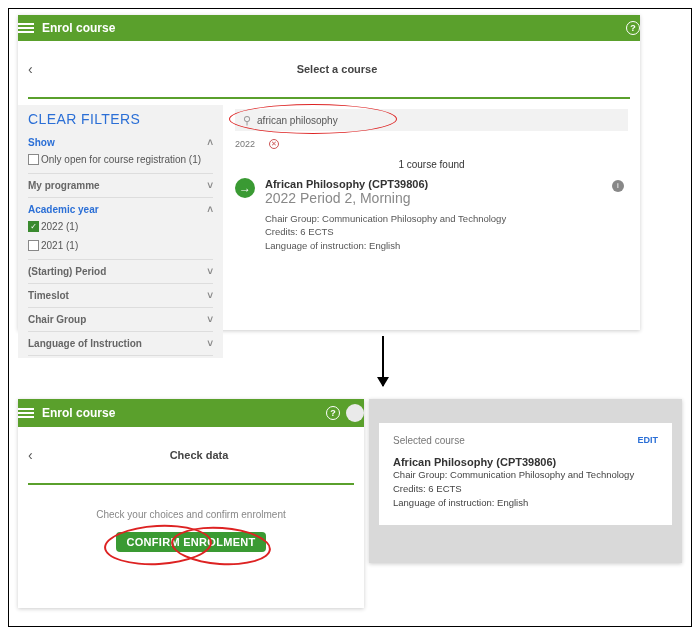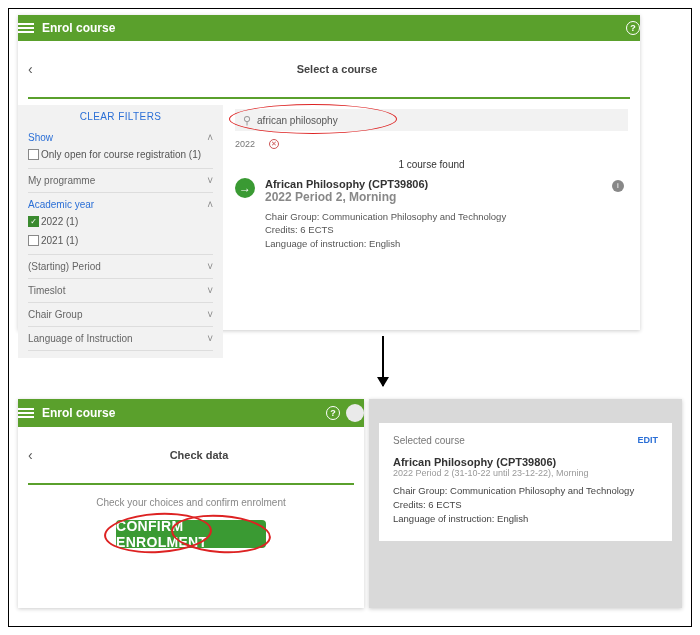--- a/index.html
+++ b/index.html
@@ -12,22 +12,22 @@
   .ham { width: 16px; display: flex; flex-direction: column; gap: 2px; margin-right: 8px; cursor: pointer; }
   .ham span { height: 2px; background: #fff; }
   .help-icon { margin-left: auto; width: 14px; height: 14px; border: 1.5px solid #fff; border-radius: 50%; font-size: 9px; line-height: 12px; text-align: center; }
   .sub-head { display: flex; align-items: center; padding: 6px 10px; font-size: 11px; color: #444; }
   .back-arrow { width: 16px; font-size: 14px; color: #555; cursor: pointer; }
   .sub-head .title { margin: 16px auto; font-weight: bold; }
   .greenline { height: 2px; background: #5aa02c; margin: 0 10px 6px 10px; }
 
   .body1 { display: flex; height: calc(100% - 62px); }
   .filters { width: 205px; background: #f2f2f2; padding: 6px 10px 0 10px; font-size: 10px; color: #555; overflow: hidden; }
-  .filters .clear { text-align: center; color: #2b6fd6; font-size: 10px; letter-spacing: .4px; margin-bottom: 6px; cursor: pointer; }
-  .fgroup-h { display: flex; align-items: center; justify-content: space-between; color: #2b6fd6; font-size: 10px; padding: 4px 0; cursor: pointer; }
+  .filters .clear { text-align: left; color: #2b6fd6; font-size: 14px; letter-spacing: .4px; margin-bottom: 6px; cursor: pointer; }
+  .fgroup-h { display: flex; align-items: center; justify-content: space-between; color: #2b6fd6; font-size: 10px; padding: 4px 0; cursor: pointer; font-weight: bold; }
   .fgroup-h.grey { color: #666; }
   .caret { font-size: 10px; color: #888; }
   .chkrow { display: flex; align-items: center; gap: 2px; padding: 2px 0 6px 0; color: #555; }
   .chkbox { width: 11px; height: 11px; border: 1px solid #888; background: #fff; display: inline-flex; align-items: center; justify-content: center; font-size: 8px; color: #fff; }
   .chkbox.checked { background: #3a8a2f; border-color: #3a8a2f; }
   .sep { border-top: 1px solid #ddd; margin: 2px 0; }
 
   .main1 { flex: 1; padding: 4px 12px 0 12px; position: relative; }
   .searchwrap { position: relative; margin-bottom: 8px; }
   .searchbox { display: flex; align-items: center; background: #f2f2f2; height: 22px; padding: 0 8px; font-size: 10px; color: #555; }
@@ -35,39 +35,39 @@
   .ell { position: absolute; border: 1.5px solid #d22; border-radius: 50%; pointer-events: none; }
   .ell1 { left: -6px; top: -5px; width: 168px; height: 30px; }
   .yearchip { font-size: 9px; color: #777; display: flex; align-items: center; gap: 14px; margin-bottom: 10px; }
   .yearchip .x { width: 10px; height: 10px; border: 1px solid #c55; border-radius: 50%; color: #c55; font-size: 7px; line-height: 8px; text-align: center; }
   .foundtxt { font-size: 10px; color: #333; margin-bottom: 8px; text-align: center; }
 
   .course-row { display: flex; gap: 10px; position: relative; }
   .go-circle { width: 20px; height: 20px; background: #3a9a33; border-radius: 50%; color: #fff; font-size: 12px; line-height: 20px; text-align: center; flex-shrink: 0; cursor: pointer; }
   .course-info { font-size: 10px; color: #333; }
   .course-info .ctitle { font-weight: bold; font-size: 11px; }
-  .course-info .cperiod { color: #888; font-size: 12px; margin-bottom: 6px; font-weight: bold; }
+  .course-info .cperiod { color: #888; font-size: 14px; margin-bottom: 6px; }
   .course-info .meta { color: #555; font-size: 9.5px; line-height: 1.4; }
   .info-icon { position: absolute; right: 4px; top: 2px; width: 12px; height: 12px; background: #888; border-radius: 50%; color: #fff; font-size: 8px; line-height: 12px; text-align: center; cursor: pointer; }
 
   
   .arrow { position: absolute; left: 373px; top: 327px; width: 2px; height: 50px; background: #000; }
   .arrow:after { content: ""; position: absolute; left: -5px; bottom: -1px; border-left: 6px solid transparent; border-right: 6px solid transparent; border-top: 10px solid #000; }
 
   
   .panel2 { position: absolute; left: 9px; top: 390px; width: 346px; height: 209px; box-shadow: 0 1px 4px rgba(0,0,0,.2); background: #fff; }
   .panel2 .topbar { height: 28px; }
   .avatar { width: 18px; height: 18px; background: #eaeaea; border-radius: 50%; margin-left: 6px; }
-  .hint { font-size: 10px; color: #888; text-align: center; margin: 12px 0 12px; }
+  .hint { font-size: 10px; color: #888; text-align: center; margin: 24px 0 12px; }
   .confirm-wrap { position: relative; width: 150px; margin: 0 auto; }
-  .confirm-btn { background: #3a9a33; color: #fff; font-size: 14px; font-weight: bold; letter-spacing: .3px; height: 28px; border-radius: 4px; display: flex; align-items: center; justify-content: center; cursor: pointer; }
+  .confirm-btn { background: #3a9a33; color: #fff; font-size: 11px; font-weight: bold; letter-spacing: .3px; height: 20px; border-radius: 4px; display: flex; align-items: center; justify-content: center; cursor: pointer; }
   .ell2 { left: -12px; top: -7px; width: 108px; height: 40px; transform: rotate(-3deg); border-width: 2px; }
   .ell2b { left: 55px; top: -5px; width: 100px; height: 38px; transform: rotate(4deg); border-width: 2px; }
 
-  .panel3 { position: absolute; left: 360px; top: 390px; width: 313px; height: 209px; background: #d9d9d9; box-shadow: 0 1px 4px rgba(0,0,0,.2); }
+  .panel3 { position: absolute; left: 360px; top: 390px; width: 313px; height: 164px; background: #d9d9d9; box-shadow: 0 1px 4px rgba(0,0,0,.2); }
   .selcard { background: #fff; margin: 24px 10px 0 10px; padding: 12px 14px 16px 14px; }
   .selhead { display: flex; justify-content: space-between; font-size: 10px; color: #777; padding-bottom: 10px; }
   .selhead .edit { color: #2b6fd6; font-weight: bold; font-size: 9px; cursor: pointer; }
   .sel-title { font-weight: bold; font-size: 11px; color: #333; }
   .sel-period { color: #999; font-size: 9px; margin-bottom: 6px; }
   .sel-meta { font-size: 9.5px; color: #444; line-height: 1.45; }
 </style>
 </head>
 <body>
 
@@ -207,20 +207,19 @@
     </div>
   </div>
 
   <div class="panel3">
     <div class="selcard">
       <div class="selhead">
         <span>Selected course</span>
         <span class="edit">EDIT</span>
       </div>
       <div class="sel-title">African Philosophy (CPT39806)</div>
-      <div class="sel-period">2022 Period 2 (31-10-22 until 23-12-22), Morning</div>
       <div class="sel-meta">Chair Group: Communication Philosophy and Technology</div>
       <div class="sel-meta">Credits: 6 ECTS</div>
       <div class="sel-meta">Language of instruction: English</div>
     </div>
   </div>
 
 </div>
 
 </body></html>

